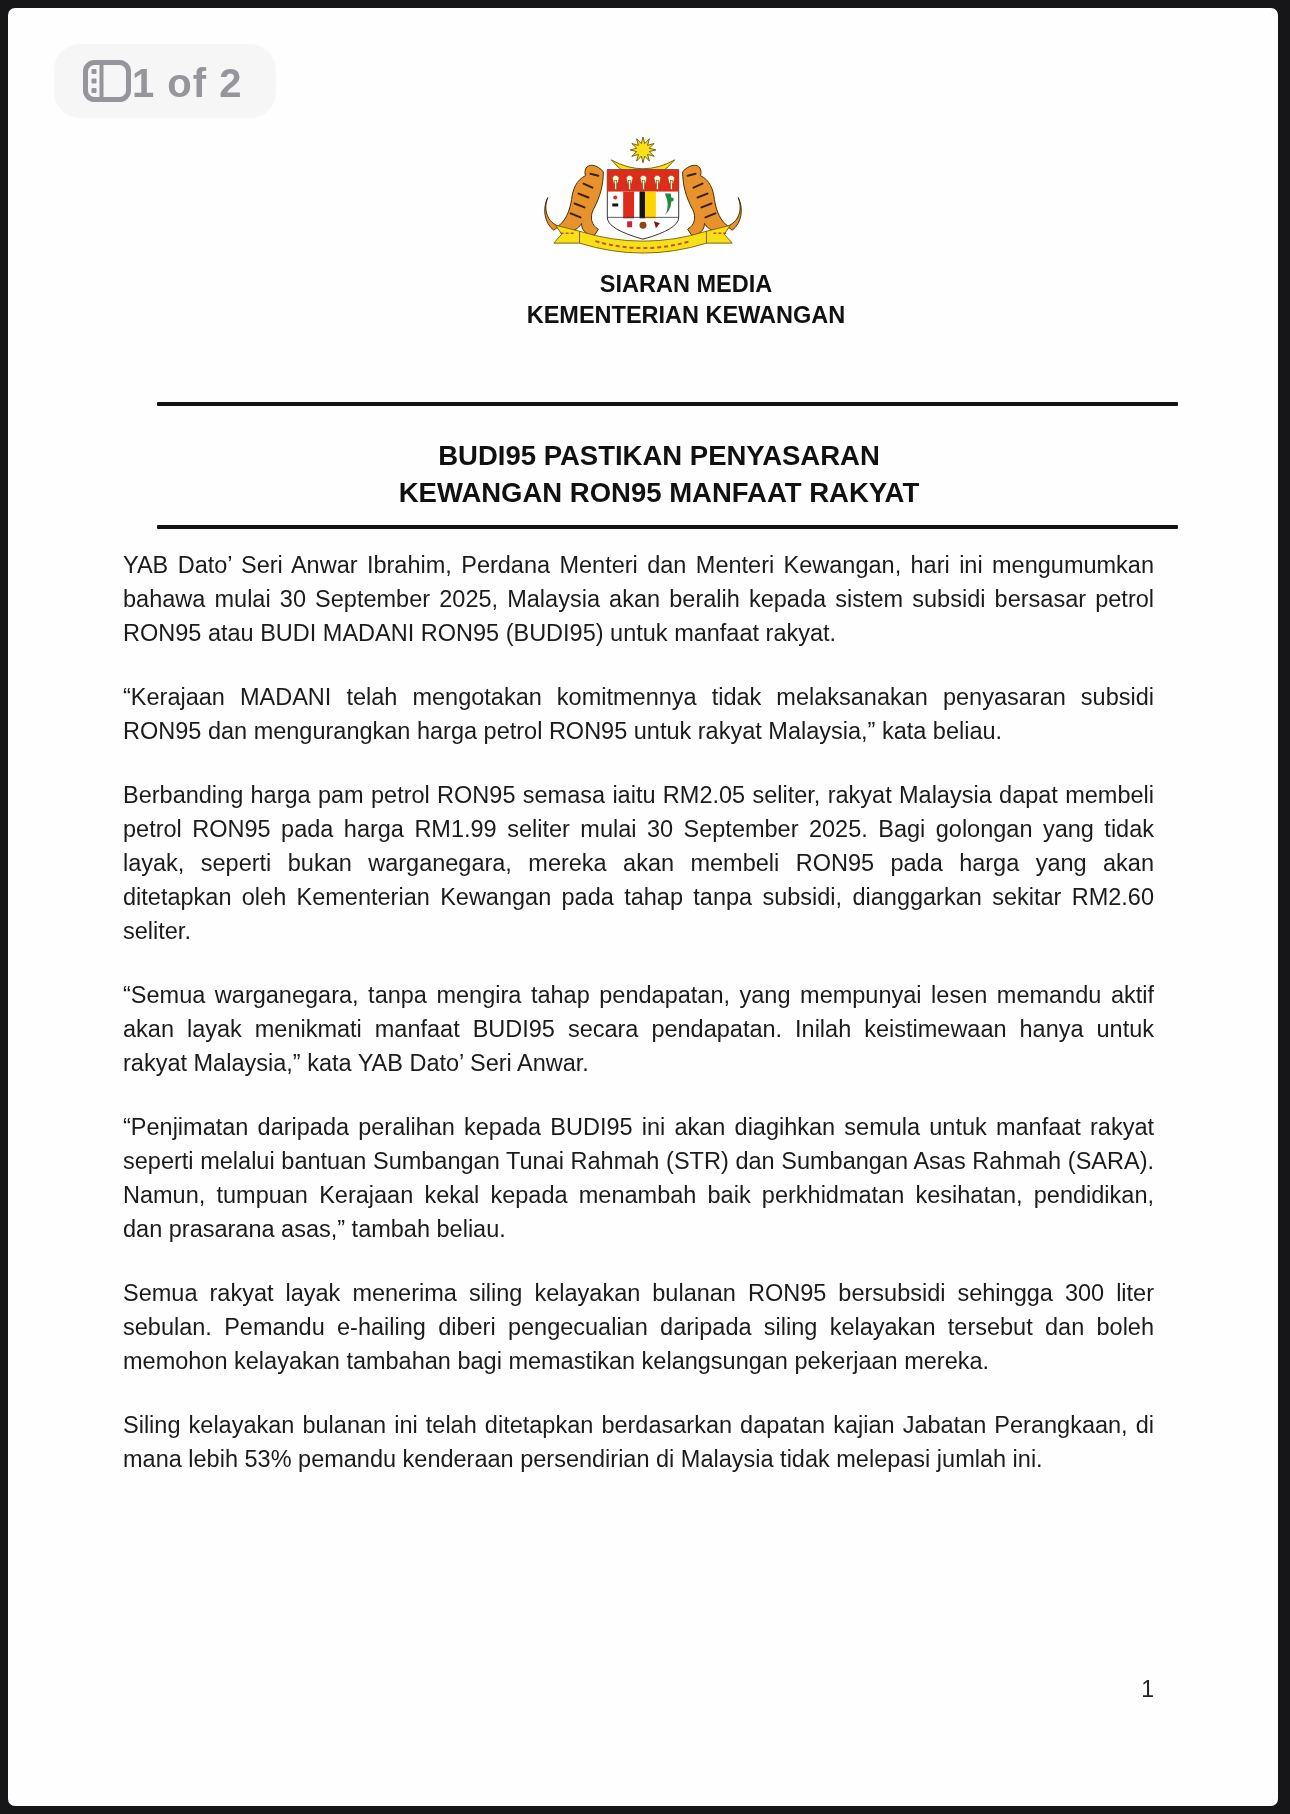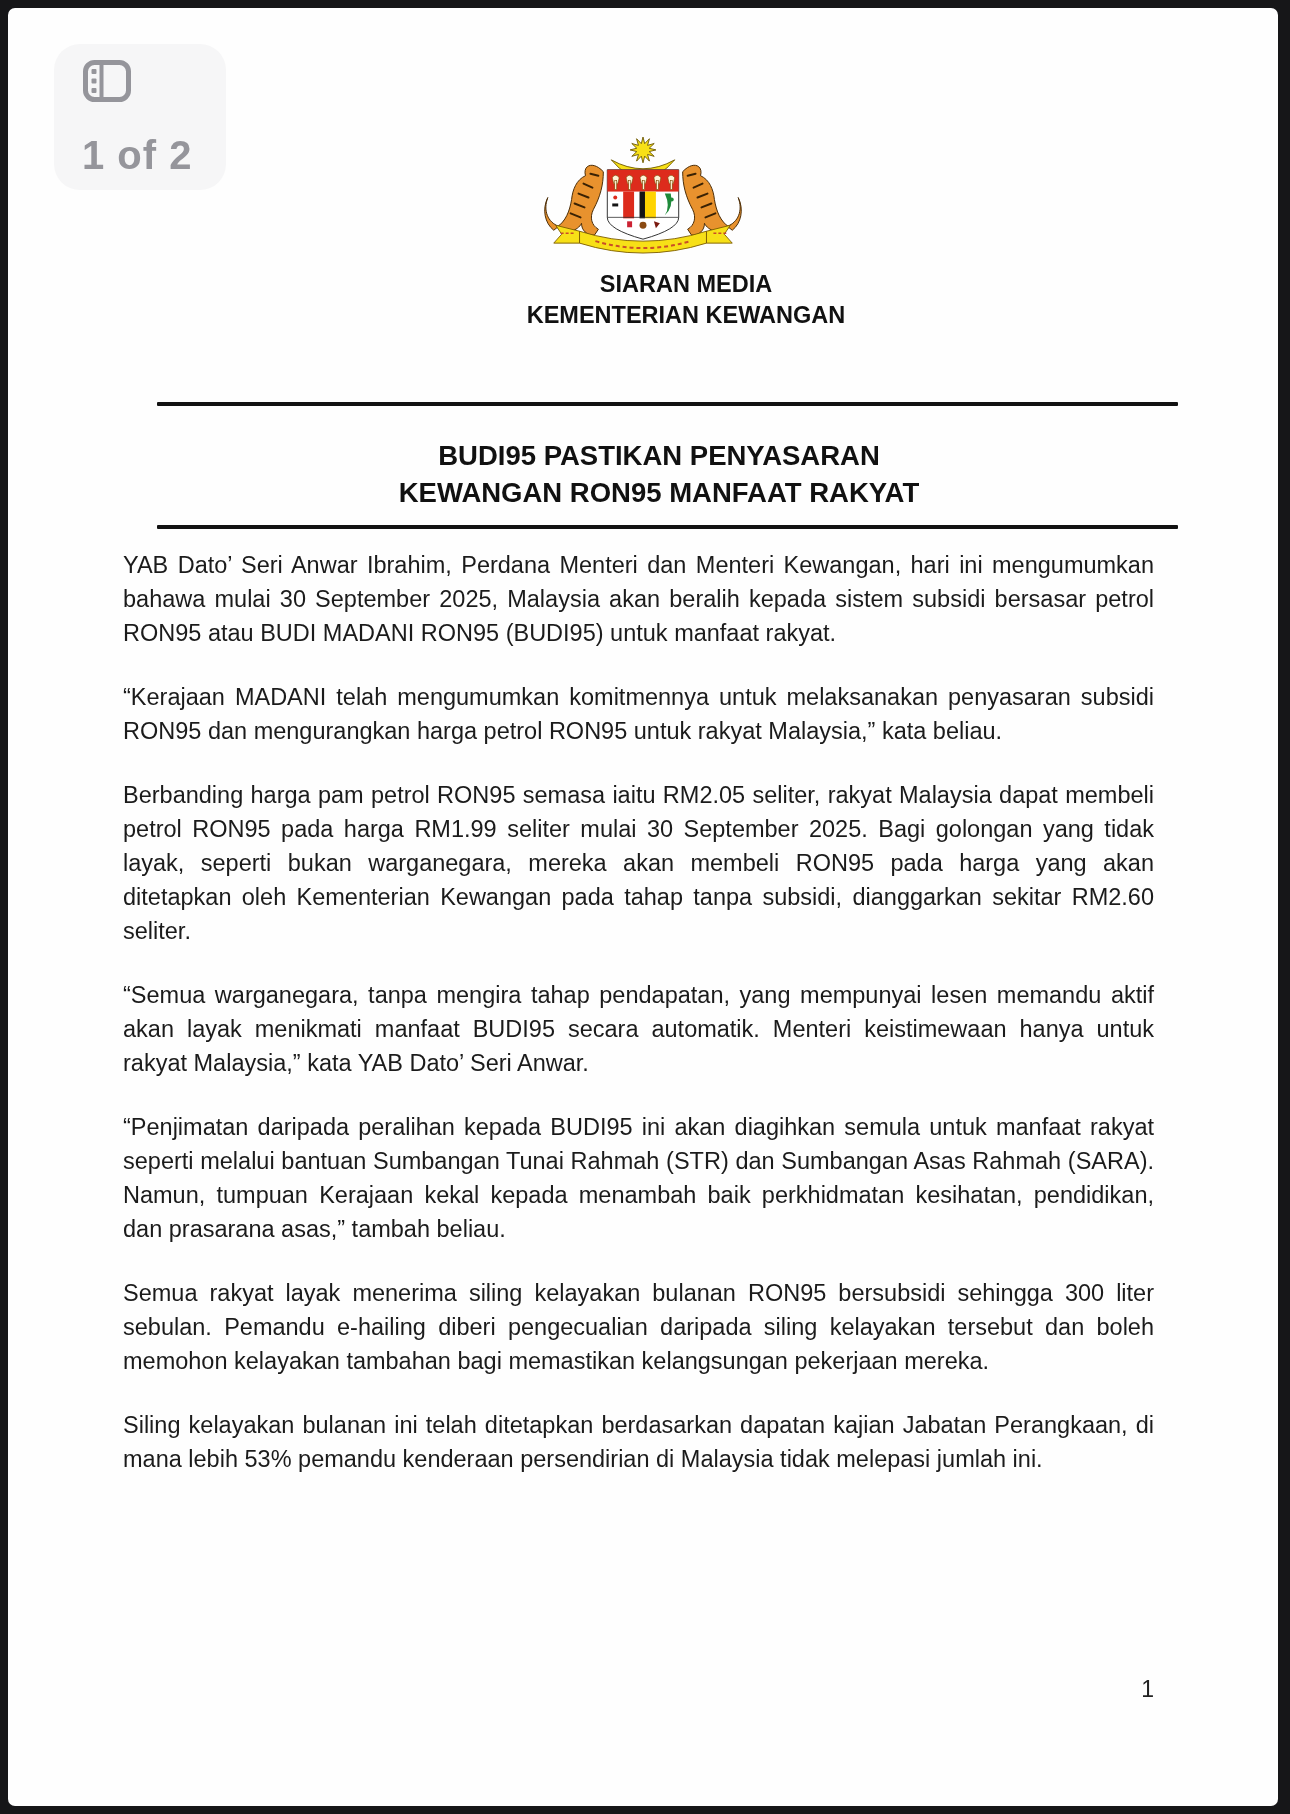--- a/index.html
+++ b/index.html
@@ -12,26 +12,25 @@
   }
   .page{
     position:absolute;left:8px;top:8px;
     width:1270px;height:1798px;
     background:#fefefe;
     border-radius:7px;
   }
   
   .badge{
     position:absolute;left:46px;top:36px;
-    display:inline-flex;align-items:flex-start;gap:32px;
+    display:inline-flex;align-items:flex-end;gap:0;
     background:#f6f6f7;
     border-radius:26px;
     padding:15px 34px 15px 28px;
     cursor:pointer;
-    flex-direction:column;
   }
   .badge .label{
     color:#95959b;font-size:40px;font-weight:bold;letter-spacing:1px;line-height:1;
   }
   
   .crest-wrap{
     position:absolute;top:126px;left:0;width:100%;
     display:flex;justify-content:center;
   }
   
@@ -150,23 +149,23 @@
 
   <div class="doc-title">
     <div>BUDI95 PASTIKAN PENYASARAN</div>
     <div>KEWANGAN RON95 MANFAAT RAKYAT</div>
   </div>
 
   <div class="rule r2"></div>
 
   <div class="body-text">
       <p>YAB Dato’ Seri Anwar Ibrahim, Perdana Menteri dan Menteri Kewangan, hari ini mengumumkan bahawa mulai 30 September 2025, Malaysia akan beralih kepada sistem subsidi bersasar petrol RON95 atau BUDI MADANI RON95 (BUDI95) untuk manfaat rakyat.</p>
-      <p>“Kerajaan MADANI telah mengumumkan komitmennya untuk melaksanakan penyasaran subsidi RON95 dan mengurangkan harga petrol RON95 untuk rakyat Malaysia,” kata beliau.</p>
+      <p>“Kerajaan MADANI telah mengotakan komitmennya tidak melaksanakan penyasaran subsidi RON95 dan mengurangkan harga petrol RON95 untuk rakyat Malaysia,” kata beliau.</p>
       <p>Berbanding harga pam petrol RON95 semasa iaitu RM2.05 seliter, rakyat Malaysia dapat membeli petrol RON95 pada harga RM1.99 seliter mulai 30 September 2025. Bagi golongan yang tidak layak, seperti bukan warganegara, mereka akan membeli RON95 pada harga yang akan ditetapkan oleh Kementerian Kewangan pada tahap tanpa subsidi, dianggarkan sekitar RM2.60 seliter.</p>
-      <p>“Semua warganegara, tanpa mengira tahap pendapatan, yang mempunyai lesen memandu aktif akan layak menikmati manfaat BUDI95 secara automatik. Menteri keistimewaan hanya untuk rakyat Malaysia,” kata YAB Dato’ Seri Anwar.</p>
+      <p>“Semua warganegara, tanpa mengira tahap pendapatan, yang mempunyai lesen memandu aktif akan layak menikmati manfaat BUDI95 secara pendapatan. Inilah keistimewaan hanya untuk rakyat Malaysia,” kata YAB Dato’ Seri Anwar.</p>
       <p>“Penjimatan daripada peralihan kepada BUDI95 ini akan diagihkan semula untuk manfaat rakyat seperti melalui bantuan Sumbangan Tunai Rahmah (STR) dan Sumbangan Asas Rahmah (SARA). Namun, tumpuan Kerajaan kekal kepada menambah baik perkhidmatan kesihatan, pendidikan, dan prasarana asas,” tambah beliau.</p>
       <p>Semua rakyat layak menerima siling kelayakan bulanan RON95 bersubsidi sehingga 300 liter sebulan. Pemandu e-hailing diberi pengecualian daripada siling kelayakan tersebut dan boleh memohon kelayakan tambahan bagi memastikan kelangsungan pekerjaan mereka.</p>
       <p>Siling kelayakan bulanan ini telah ditetapkan berdasarkan dapatan kajian Jabatan Perangkaan, di mana lebih 53% pemandu kenderaan persendirian di Malaysia tidak melepasi jumlah ini.</p>
     </div>
 
   <div class="page-number">1</div>
 
 </div>
 
 </body></html>

